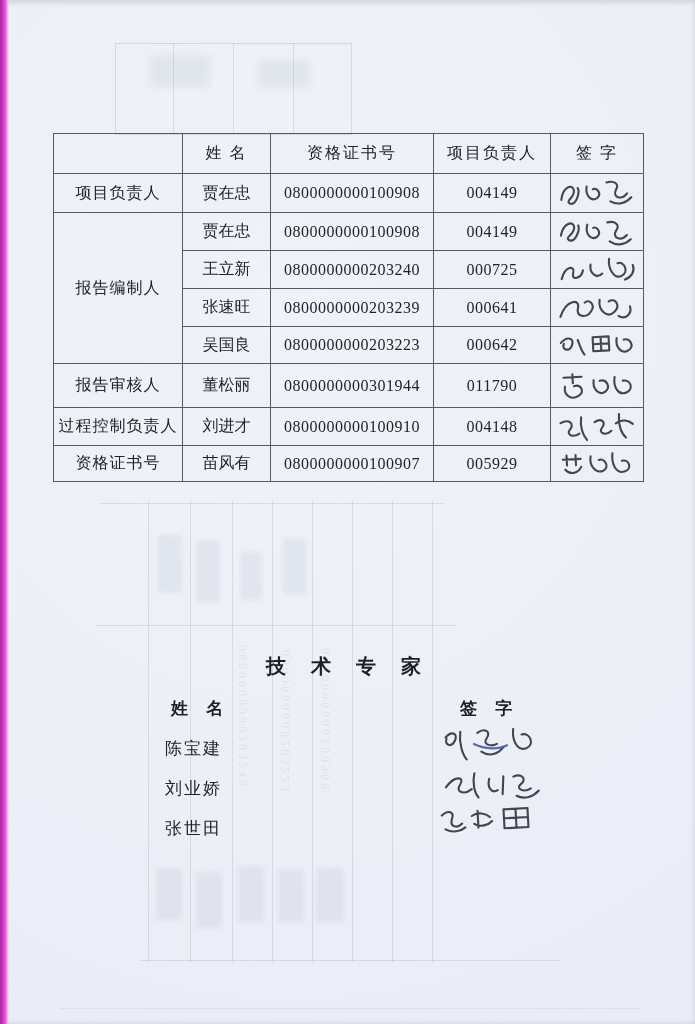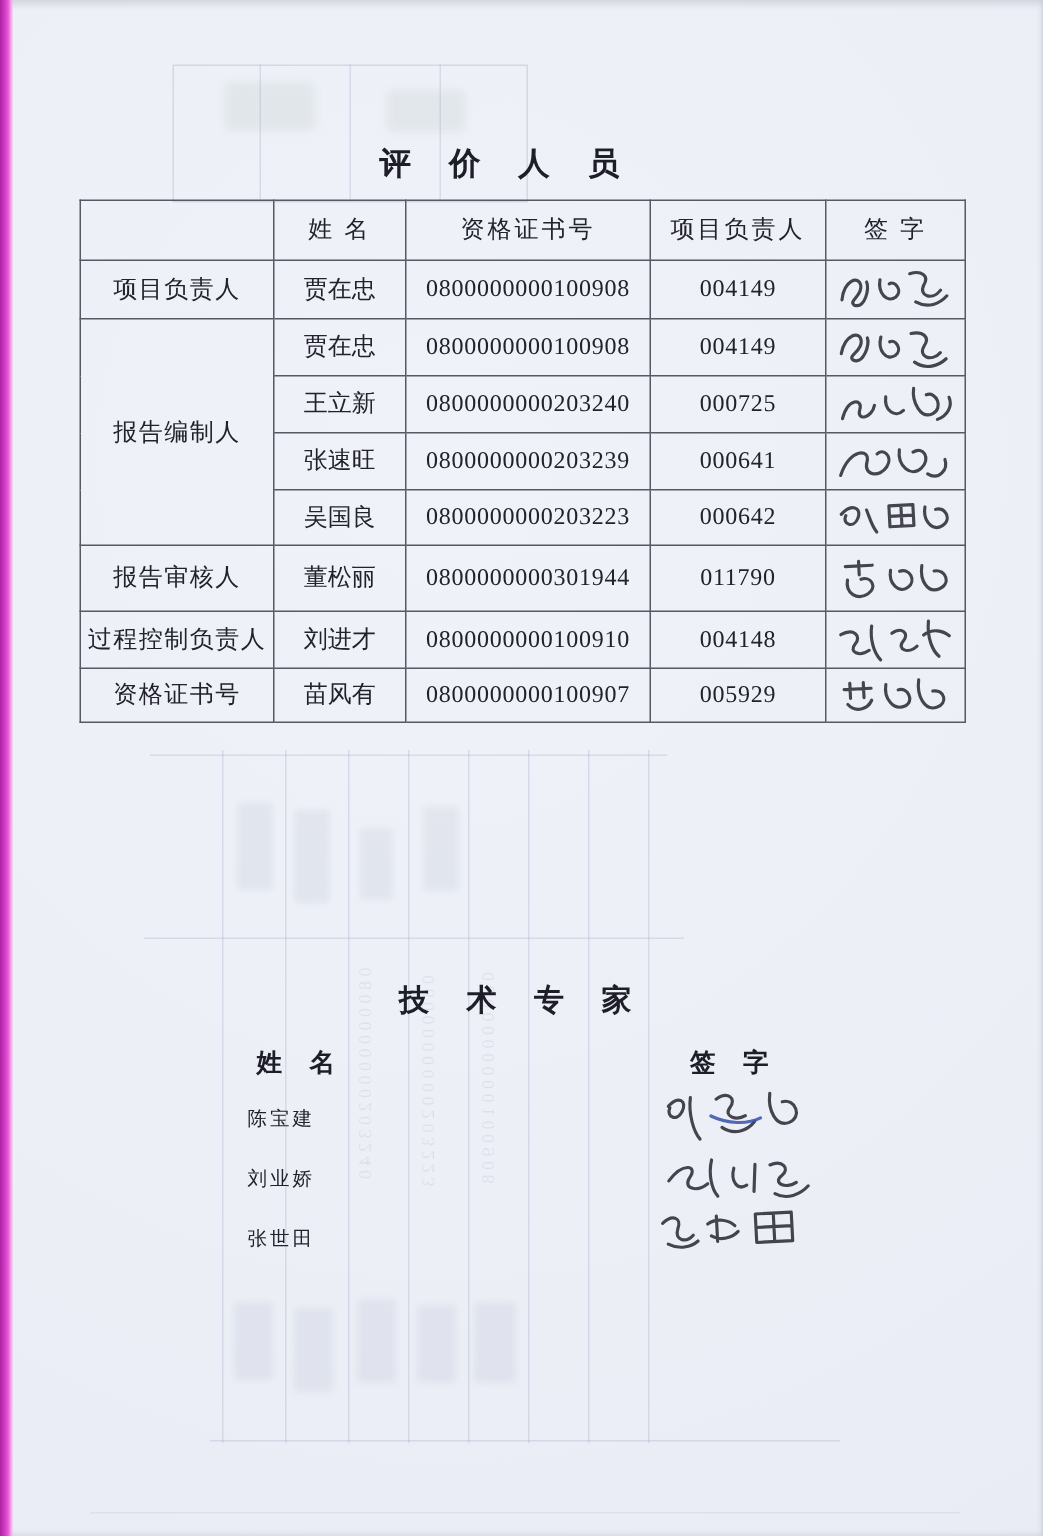--- a/index.html
+++ b/index.html
@@ -32,21 +32,21 @@
   
   .title{
     position:absolute;font-weight:bold;color:#1e1e29;
     font-size:21px;letter-spacing:10px;white-space:nowrap;
   }
   .label{
     position:absolute;font-weight:bold;color:#1e1e29;
     font-size:17px;letter-spacing:7px;white-space:nowrap;
   }
   .expert-name{
-    position:absolute;font-size:13px;letter-spacing:2px;color:#22222d;white-space:nowrap;
+    position:absolute;font-size:17px;letter-spacing:2px;color:#22222d;white-space:nowrap;
   }
   
   table.doc{
     position:absolute;left:53px;top:133px;
     border-collapse:collapse;table-layout:fixed;
   }
   table.doc td{
     border:1px solid #575765;
     text-align:center;vertical-align:middle;
     font-size:16px;color:#22222d;
@@ -98,21 +98,20 @@
   <div class="ghost gblob" style="left:238px;top:866px;width:26px;height:56px;"></div>
   <div class="ghost gblob" style="left:278px;top:870px;width:26px;height:52px;"></div>
   <div class="ghost gblob" style="left:316px;top:868px;width:28px;height:54px;"></div>
 
   <div class="ghost gnum" style="left:236px;top:645px;height:215px;">0800000000203240</div>
   <div class="ghost gnum" style="left:278px;top:650px;height:210px;">0800000000203223</div>
   <div class="ghost gnum" style="left:318px;top:648px;height:210px;">0800000000100908</div>
 
   <div id="edge-stripe"></div>
 
-  <div class="title" style="left:253px;top:95px;">评 价 人 员</div>
 
   <table class="doc">
     <colgroup>
       <col style="width:129px">
         <col style="width:88px">
         <col style="width:163px">
       <col style="width:117px">
         <col style="width:93px">
     </colgroup>
     <tbody>

